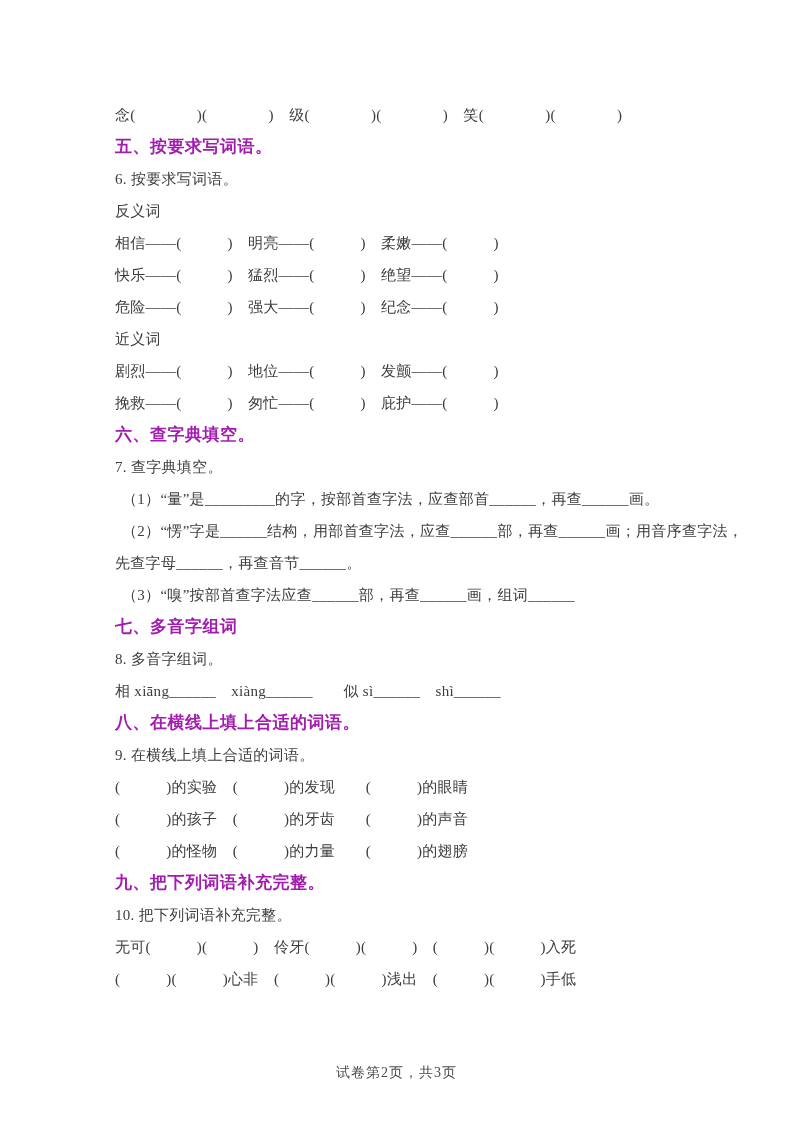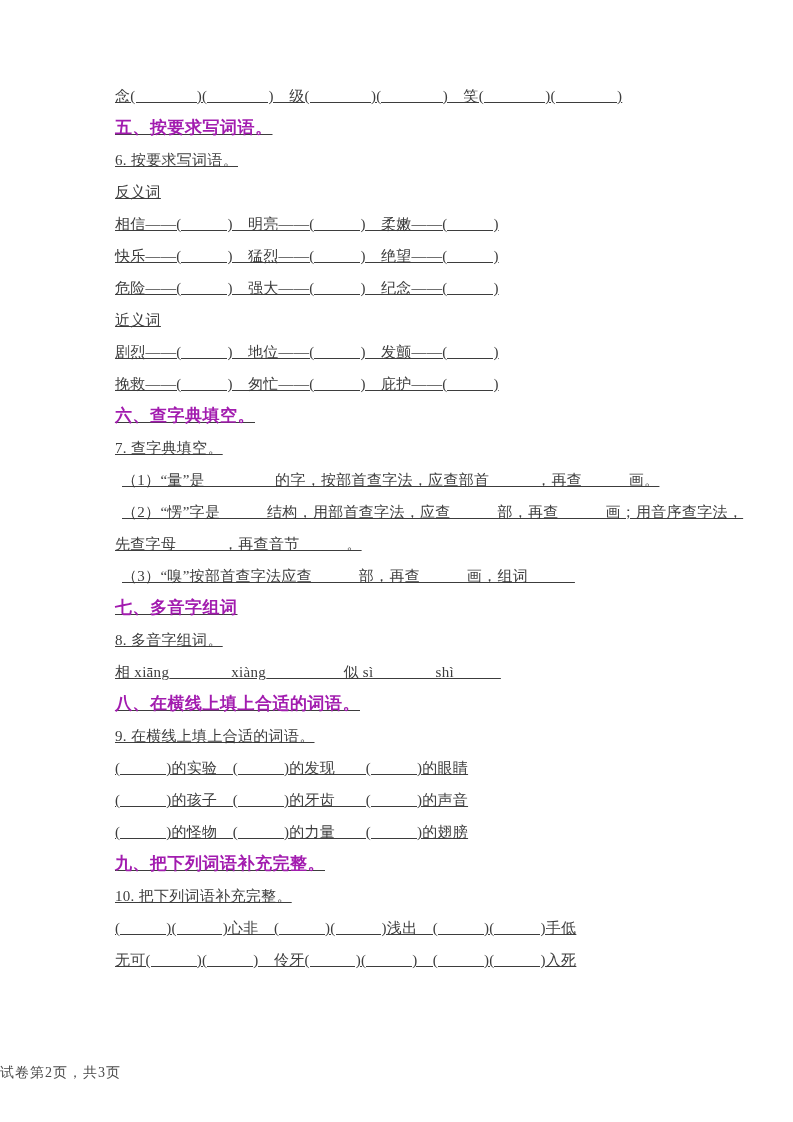--- a/index.html
+++ b/index.html
@@ -10,24 +10,23 @@
   body {
     width: 793px;
     height: 1122px;
     position: relative;
     overflow: hidden;
     font-family: "Liberation Serif", "DejaVu Serif", serif;
     color: #3d3d3d;
   }
   .content {
     position: absolute;
-    top: 80px;
+    top: 99px;
     left: 115px;
     right: 40px;
-    text-decoration: underline;
   }
   .line {
     font-size: 15px;
     line-height: 32px;
     white-space: pre;
     letter-spacing: 0.3px;
   }
   .heading {
     margin: 0;
     font-size: 17px;
@@ -39,20 +38,21 @@
     letter-spacing: 0.5px;
   }
   .indent {
     padding-left: 7px;
   }
   .footer {
     position: absolute;
     left: 0;
     bottom: 40px;
     width: 100%;
+    text-align: center;
     font-size: 14px;
     line-height: 18px;
     color: #4a4a4a;
     letter-spacing: 1px;
   }
 </style>
 </head>
 <body>
 
 <div class="content">
@@ -90,19 +90,19 @@
     <h2 class="heading">八、在横线上填上合适的词语。</h2>
     <div class="line">9. 在横线上填上合适的词语。</div>
     <div class="line">(　　　)的实验　(　　　)的发现　　(　　　)的眼睛</div>
     <div class="line">(　　　)的孩子　(　　　)的牙齿　　(　　　)的声音</div>
     <div class="line">(　　　)的怪物　(　　　)的力量　　(　　　)的翅膀</div>
   </section>
 
   <section>
     <h2 class="heading">九、把下列词语补充完整。</h2>
     <div class="line">10. 把下列词语补充完整。</div>
+    <div class="line">无可(　　　)(　　　)　伶牙(　　　)(　　　)　(　　　)(　　　)入死</div>
     <div class="line">(　　　)(　　　)心非　(　　　)(　　　)浅出　(　　　)(　　　)手低</div>
-    <div class="line">无可(　　　)(　　　)　伶牙(　　　)(　　　)　(　　　)(　　　)入死</div>
   </section>
 
 </div>
 
 <div class="footer">试卷第2页，共3页</div>
 
 </body></html>

